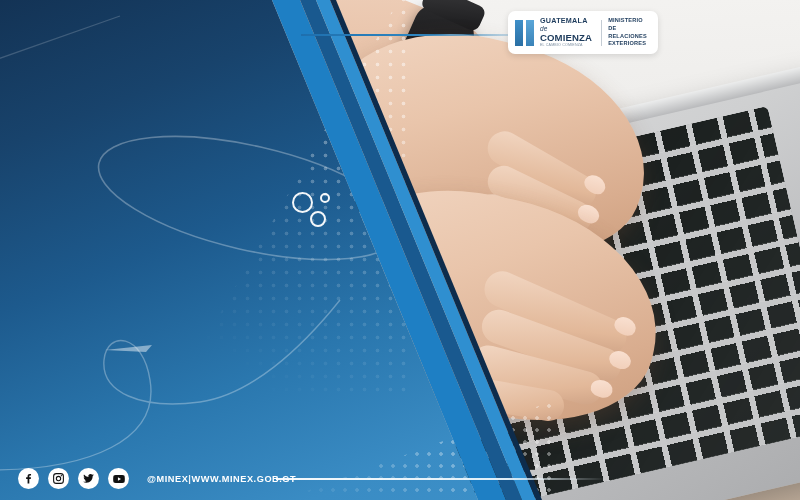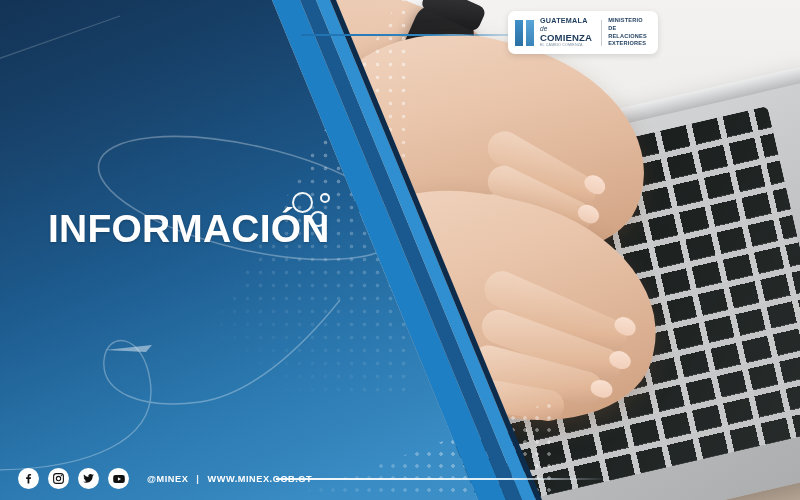--- a/index.html
+++ b/index.html
@@ -250,21 +250,21 @@
   .sicon {
     width:21px; height:21px; border-radius:50%;
     background:#ffffff;
     display:flex; align-items:center; justify-content:center;
     color:#1b1b1b;
   }
   .sicon svg { display:block; }
   .handle {
     margin-left:9px;
     color:#ffffff; font-size:9.2px; font-weight:bold; letter-spacing:.55px;
-    display:flex; align-items:center; gap:8px;
+    display:flex; align-items:center; 
     white-space:nowrap;
   }
   .handle .sep { color:#ffffff; opacity:.9; font-weight:bold; }
   .foot-rule {
     position:absolute; left:276px; bottom:20px; width:330px; height:2.5px;
     background:linear-gradient(90deg,#ffffff,#e8f4fb 70%, rgba(255,255,255,0));
     opacity:.95;
   }
 </style>
 </head>
@@ -320,21 +320,20 @@
   </svg>
 
   <div class="edge-stripe"></div>
   <div class="edge-stripe-2"></div>
   <div class="edge-stripe-3"></div>
   <div class="edge-hair"></div>
 
   <div class="top-rule"></div>
 
   <div class="headline">
-    <span>INFORMACIÓN</span>
   </div>
 
   <div class="circ c-big"></div>
   <div class="circ c-small"></div>
   <div class="circ c-mid"></div>
 
   <div class="logo-box">
     <div class="logo-mark">
       <div class="bar1"></div>
         <div class="bar2"></div>

